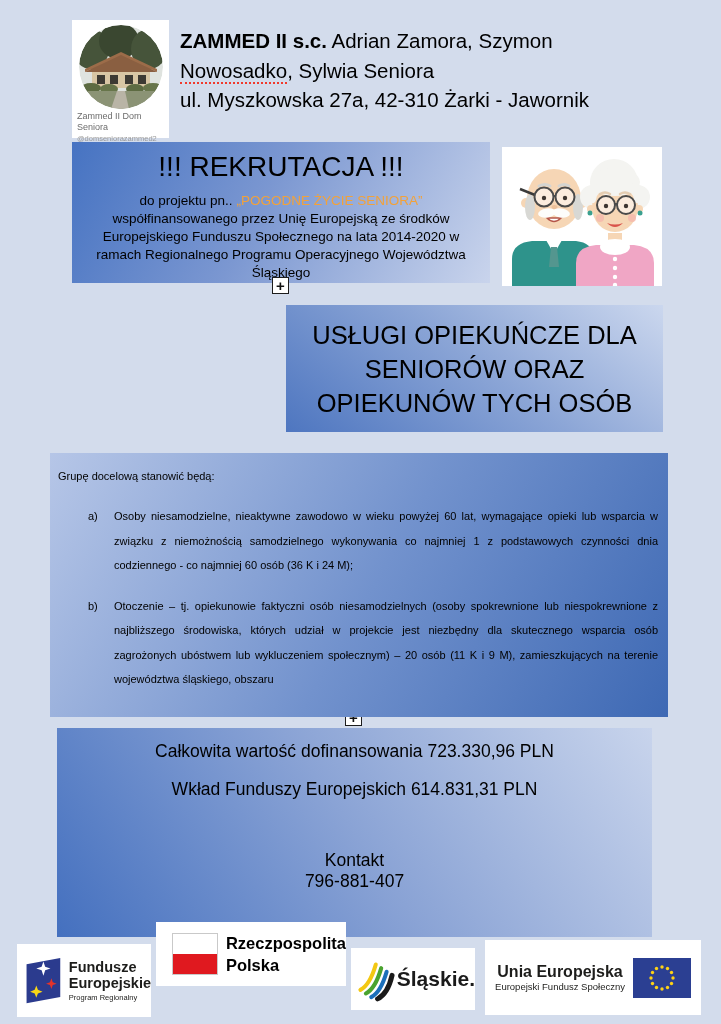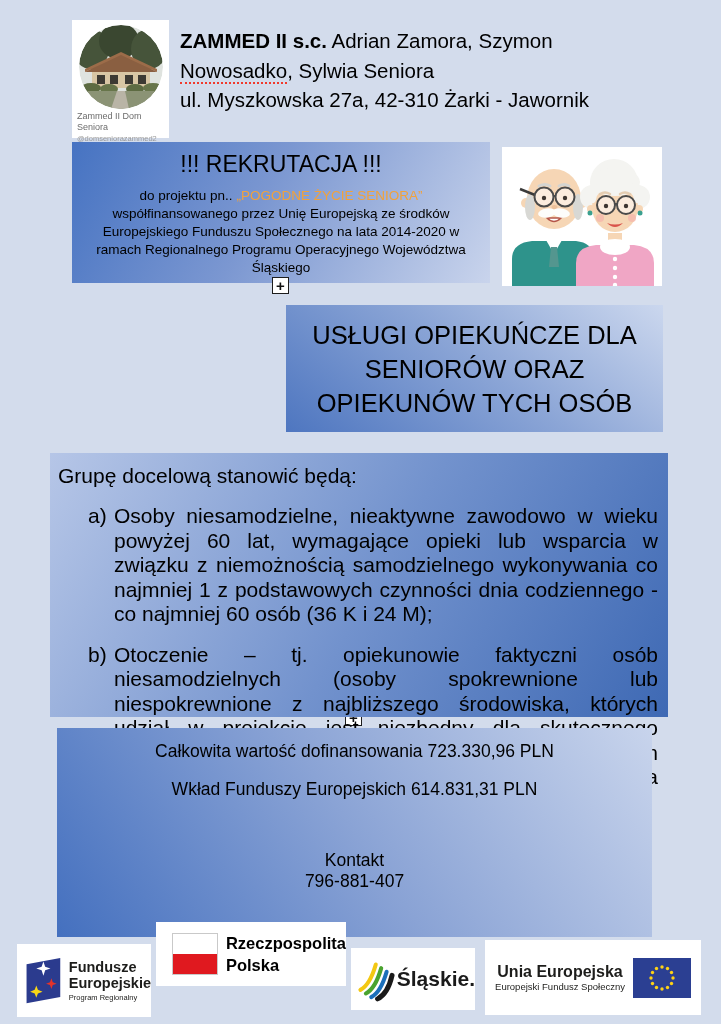--- a/index.html
+++ b/index.html
@@ -12,21 +12,21 @@
   .logo-photo{display:block;margin:5px auto 2px auto;border-radius:50%;}
   .logo-caption{font-size:9px;color:#6c6c6c;line-height:11px;margin:1px 0 0 5px;}
   .logo-handle{font-size:7.5px;color:#9a9a9a;margin:1px 0 0 5px;}
   .header-text{left:180px;top:26px;width:500px;font-size:20.5px;line-height:29.5px;color:#000;}
   .hdr-bold{font-weight:bold;}
   .underline-red{border-bottom:2px dotted #f1392c;}
 
   
   .recruit-box{left:72px;top:142px;width:418px;height:141px;text-align:center;color:#000;
     background:linear-gradient(118deg,#4673c2 0%,#7b97d1 45%,#c9d4ec 100%);}
-  .recruit-title{margin-top:9px;font-size:23px;}
+  .recruit-title{margin-top:9px;font-size:28px;}
   .recruit-body{margin:9px 8px 0 8px;font-size:13.5px;line-height:18px;}
   .accent-orange{color:#f2a23a;text-align:center;}
 
   
   .couple-card{left:502px;top:147px;width:160px;height:139px;background:#fff;overflow:hidden;}
 
   
   .plus-icon{width:15px;height:15px;background:#fff;border:1.5px solid #1d1d1d;
     display:flex;align-items:center;justify-content:center;
     font-size:15px;line-height:15px;font-weight:bold;color:#111;}
@@ -34,21 +34,21 @@
   .plus-b{left:345px;top:709px;}
 
   
   .services-box{left:286px;top:305px;width:377px;height:127px;
     background:linear-gradient(38deg,#4e76c0 0%,#8ba5d6 52%,#cbd7ee 100%);
     display:flex;align-items:center;justify-content:center;text-align:center;
     font-size:25.5px;line-height:34px;color:#000;padding:0 16px;box-sizing:border-box;}
 
   
   .group-box{left:50px;top:453px;width:618px;height:264px;box-sizing:border-box;
-    padding:12px 10px 0 8px;color:#000;font-size:21px;
+    padding:12px 10px 0 8px;color:#000;font-size:11px;
     background:linear-gradient(120deg,#b6c6e7 0%,#7292cd 52%,#3e69b4 100%);}
   .group-heading{margin:0 0 17px 0;line-height:22px;}
   .group-item{display:flex;margin:0 0 16px 30px;line-height:24.5px;}
   .group-item .li-label{flex:0 0 26px;}
   .group-item .li-text{flex:1;text-align:justify;}
 
   
   .funding-box{left:57px;top:728px;width:595px;height:209px;text-align:center;color:#000;
     font-size:17.5px;box-sizing:border-box;padding-top:13px;
     background:linear-gradient(55deg,#4470bf 0%,#8aa3d5 50%,#c8d4ec 100%);}

